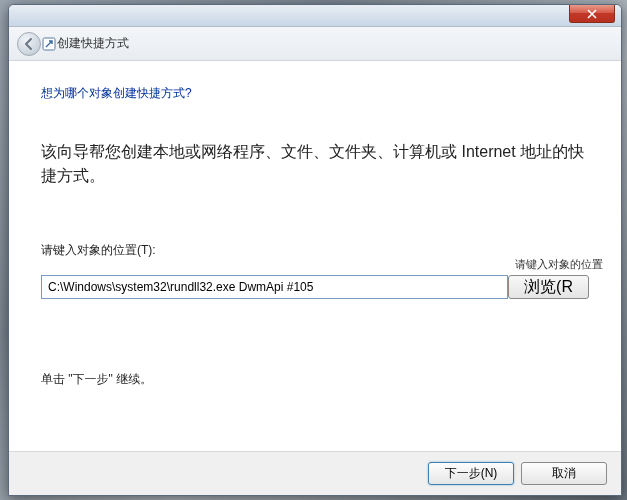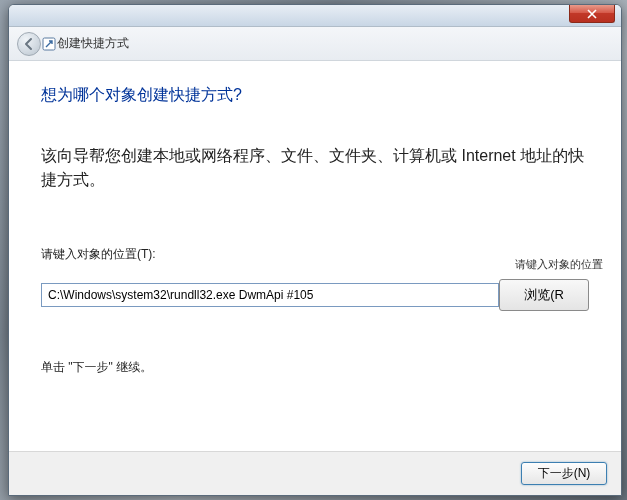--- a/index.html
+++ b/index.html
@@ -87,57 +87,57 @@
       font-size: 12px;
     }
     .content {
       flex: 1;
       padding: 24px 32px 10px 32px;
       background: #fff;
       position: relative;
     }
     .heading {
       color: #003399;
-      font-size: 16px;
+      font-size: 12px;
       font-weight: normal;
       margin-bottom: 38px;
     }
     .description {
       color: #222;
       font-size: 16px;
       margin-bottom: 54px;
       line-height: 1.5;
     }
     .field-label {
       color: #222;
       font-size: 12px;
       margin-bottom: 16px;
     }
     .input-row {
       display: flex;
       align-items: center;
-      margin-bottom: 48px;
+      margin-bottom: 72px;
     }
     .path-input {
       flex: 1;
       height: 24px;
       border: 1px solid #7a9ac0;
       padding: 2px 6px;
       font-size: 12px;
       font-family: Tahoma, sans-serif;
       outline: none;
     }
     .browse-btn {
-      height: 32px;
+      height: 24px;
       min-width: 56px;
       background: linear-gradient(to bottom, #f8f8f8, #e4e4e4);
       border: 1px solid #8a8a8a;
       border-radius: 3px;
-      font-size: 13px;
-      padding: 0 24px;
+      font-size: 16px;
+      padding: 0 15px;
       cursor: pointer;
       overflow: hidden;
       white-space: nowrap;
     }
     .continue-text {
       color: #222;
       font-size: 12px;
     }
     .watermark {
       position: absolute;
@@ -225,15 +225,16 @@
     </div>
     <p class="continue-text">单击 "下一步" 继续。</p>
   </div>
 
   <div class="watermark">
     <div class="watermark-sub">请键入对象的位置</div>
   </div>
 
   <div class="footer">
     <button class="footer-btn primary">下一步(N)</button>
+    <button class="footer-btn">取消</button>
   </div>
 
 </div>
 
 </body></html>

